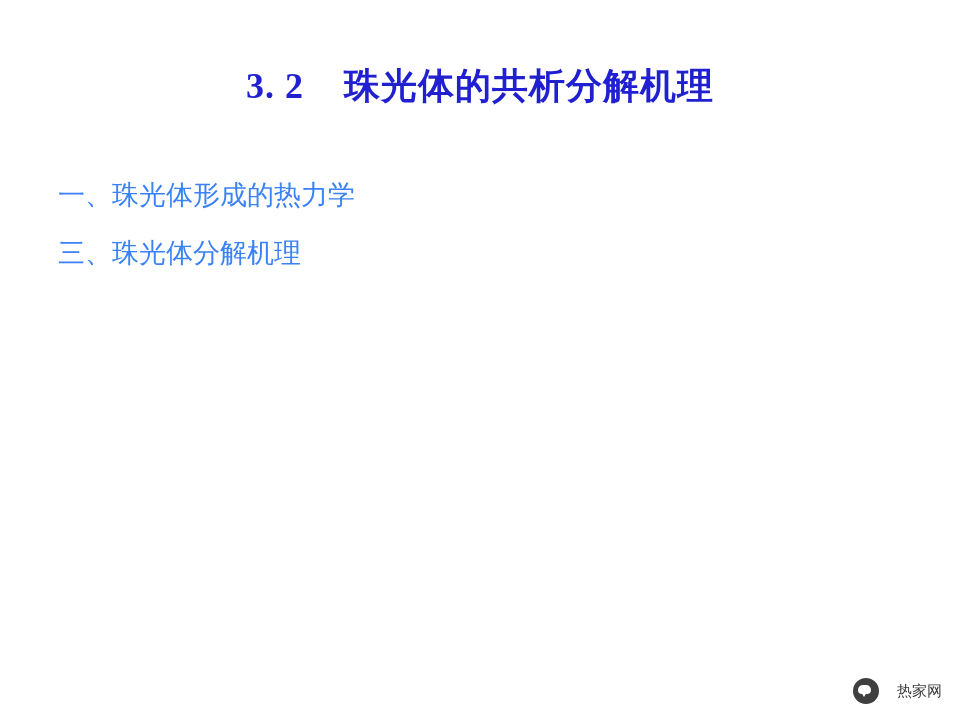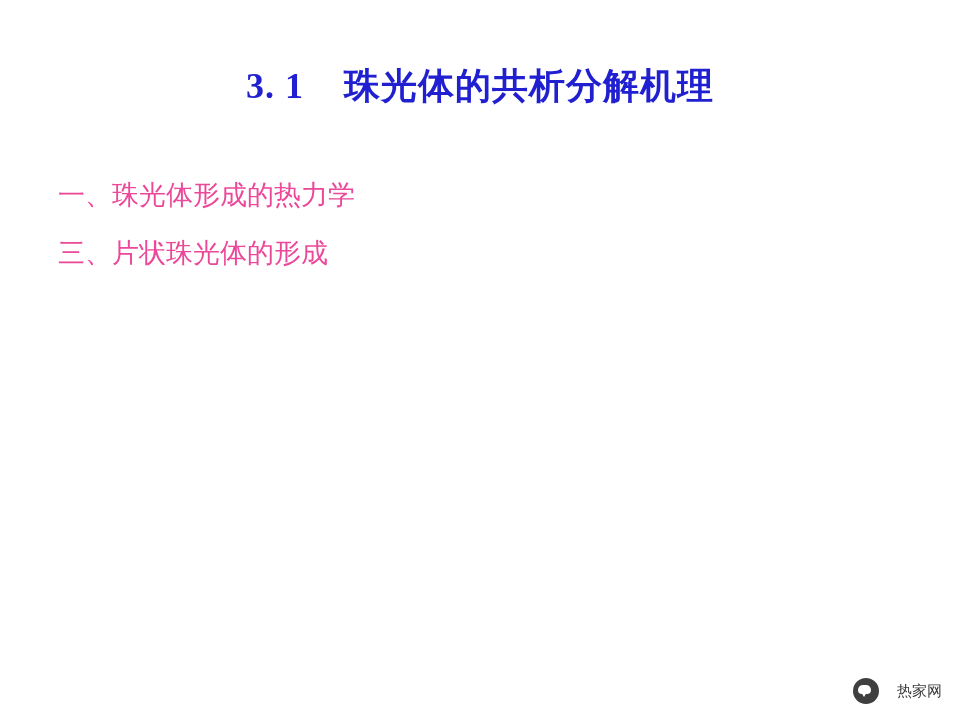--- a/index.html
+++ b/index.html
@@ -33,21 +33,21 @@
     letter-spacing: 1px;
     white-space: pre;
   }
   .outline {
     position: absolute;
     left: 58px;
     top: 182px;
     width: 700px;
   }
   .outline-item {
-    color: #ec4899;
+    color: #3b82f6;
     font-size: 27px;
     font-family: "Liberation Serif", serif;
     line-height: 1.0;
     margin-bottom: 31px;
     white-space: pre;
   }
   .watermark {
     position: absolute;
     right: 18px;
     bottom: 16px;
@@ -89,25 +89,25 @@
     color: #3a3a3a;
     font-family: "Liberation Sans", sans-serif;
     white-space: pre;
   }
 </style>
 </head>
 <body>
 
 <div class="slide">
 
-  <div class="slide-title">3. 1    珠光体的共析分解机理</div>
+  <div class="slide-title">3. 2    珠光体的共析分解机理</div>
 
   <div class="outline">
     <div class="outline-item">一、珠光体形成的热力学</div>
-    <div class="outline-item">三、片状珠光体的形成</div>
+    <div class="outline-item">三、珠光体分解机理</div>
   </div>
 
   <div class="watermark">
     <span class="wm-logo"></span>
     <span class="wm-text">热家网</span>
   </div>
 
 </div>
 
 </body></html>

